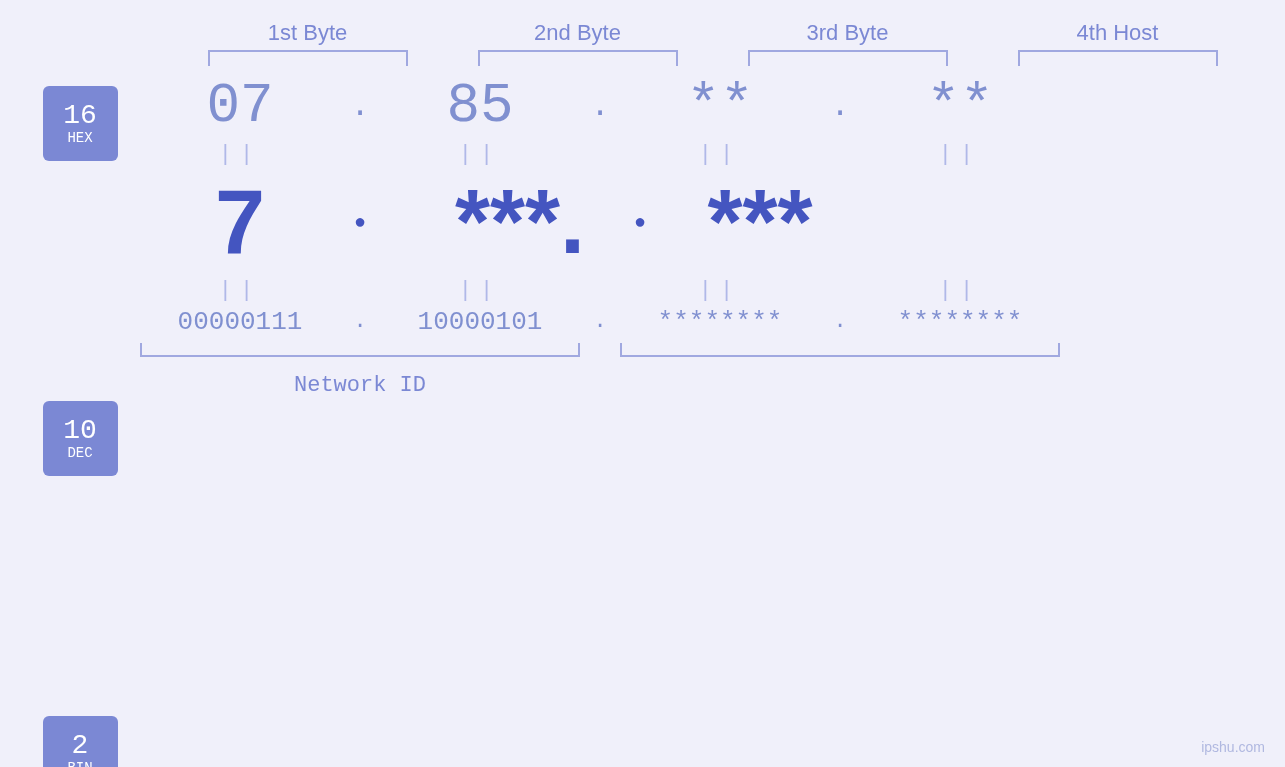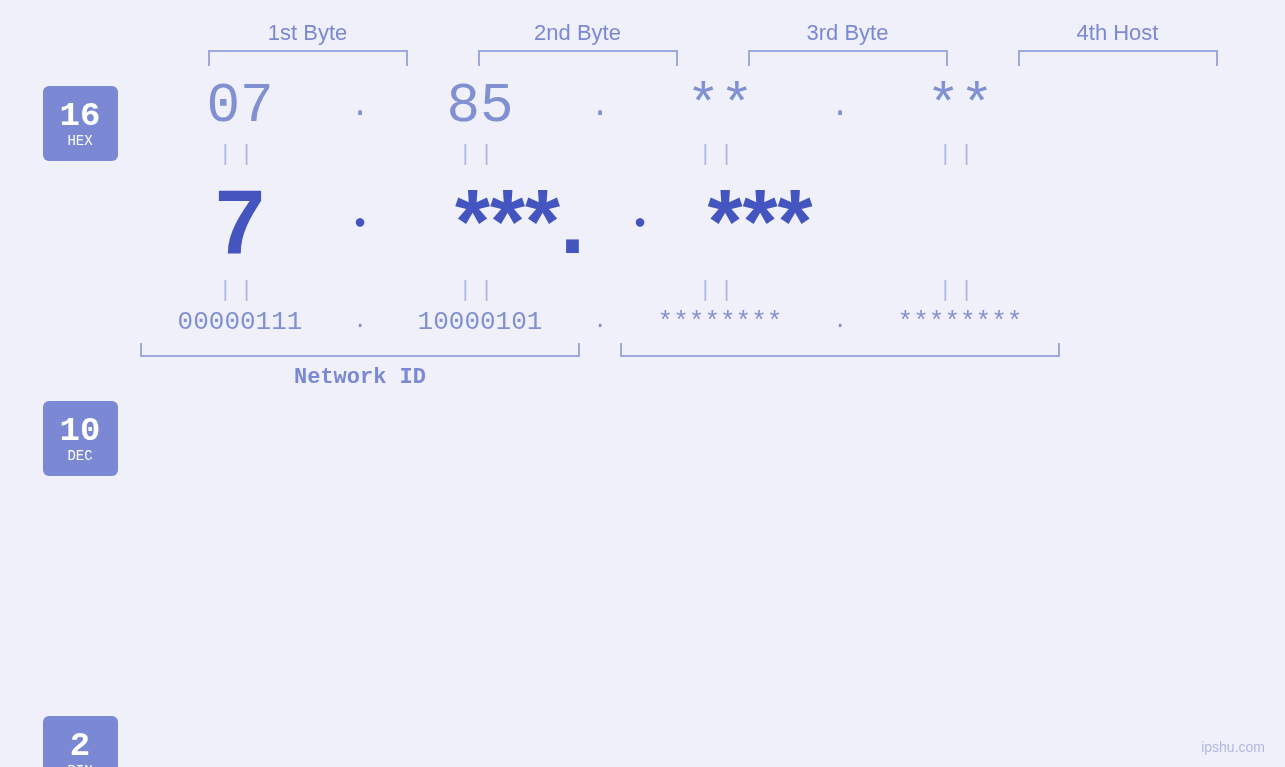--- a/index.html
+++ b/index.html
@@ -47,22 +47,22 @@
       width: 75px;
       height: 75px;
       display: flex;
       flex-direction: column;
       align-items: center;
       justify-content: center;
       margin-bottom: 110px;
     }
 
     .badge-num {
-      font-size: 34px;
-      font-weight: bold;
+      font-size: 28px;
+      font-weight: normal;
       line-height: 1;
       text-align: center;
     }
 
     .badge-label {
       font-size: 14px;
       font-weight: normal;
     }
 
     
@@ -185,21 +185,21 @@
       </div>
 
       <div style="display:flex; flex-direction:row; width:100%; margin-top:6px; padding:0 10px;">
 
         <div style="width:440px; height:14px; border:2px solid #a0a8e0; border-top:none;"></div>
         <div style="width:40px;"></div>
 
         <div style="width:440px; height:14px; border:2px solid #a0a8e0; border-top:none; margin-left:0;"></div>
       </div>
 
-      <div style="display:flex; flex-direction:row; width:100%; margin-top:8px; padding:0 10px;font-weight:bold;">
+      <div style="display:flex; flex-direction:row; width:100%; margin-top:16px; padding:0 10px;">
         <div style="width:440px; text-align:center; color:#7b88d4; font-size:22px; font-family:'Courier New',Courier,monospace;">Network ID</div>
         <div style="width:40px;"></div>
       </div>
 
     </div>
   </div>
 
   <div style="position:absolute; bottom:12px; right:20px; color:#b0b8e0; font-size:14px; font-family:Liberation Sans, sans-serif;">ipshu.com</div>
 
 </div>

